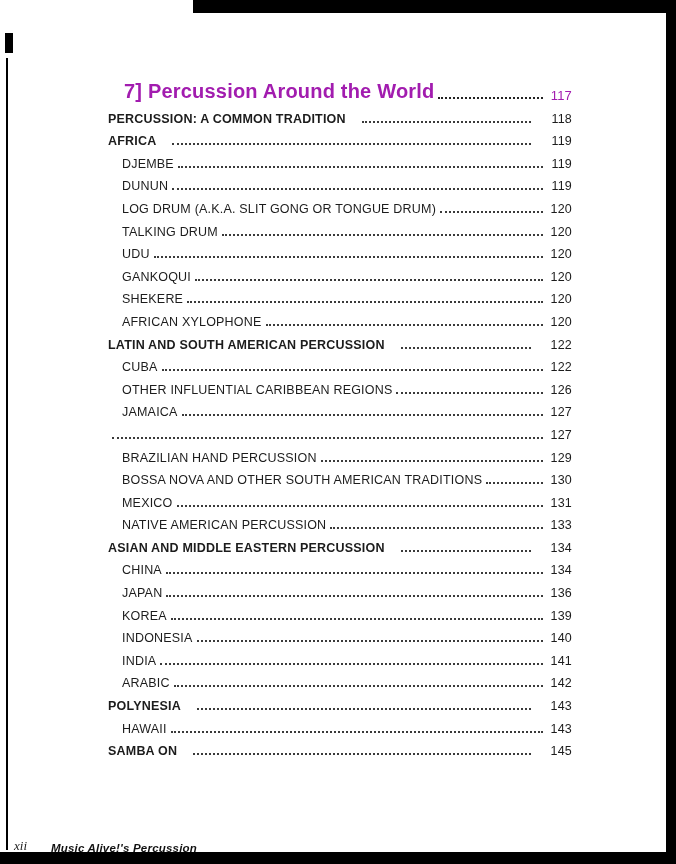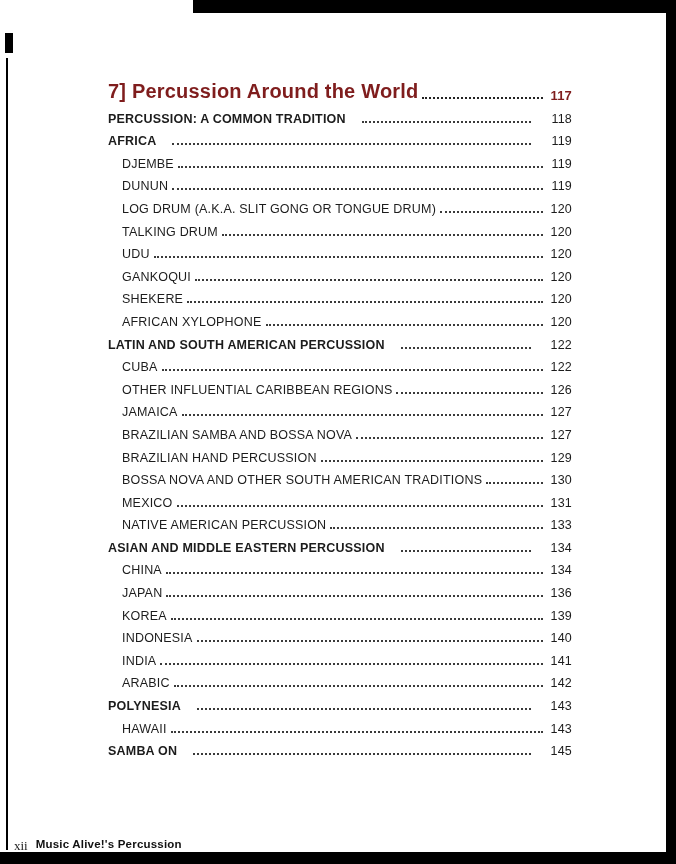--- a/index.html
+++ b/index.html
@@ -55,37 +55,39 @@
     min-width: 26px;
     text-align: right;
     padding-bottom: 1px;
     font-weight: normal;
   }
 
   .lvl-chapter {
     height: 34px;
     font-size: 20px;
     font-weight: bold;
-    color: #7f1d1d;
+    color: #a21caf;
+    margin-left: 16px;
   }
   .lvl-chapter .leader { border-bottom: 2.5px dotted #222; margin-bottom: 5px; }
-  .lvl-chapter .pagenum { font-size: 13px; font-weight: bold; }
+  .lvl-chapter .pagenum { font-size: 13px; }
 
   .lvl-section { font-weight: bold; gap: 12px; }
 
   .lvl-sub .label { padding-left: 14px; }
 
   
   .footer {
     position: absolute;
     left: 14px;
     top: 838px;
     display: flex;
-    align-items: flex-start;
-    gap: 8px;
+    align-items: flex-end;
+    gap: 24px;
+    font-style: italic;
   }
   .footer .folio {
     font-family: "Liberation Serif", serif;
     font-size: 13px;
     color: #222;
   }
   .footer .booktitle {
     font-size: 11.5px;
     font-weight: bold;
     color: #111;
@@ -171,21 +173,20 @@
     <span class="label">OTHER INFLUENTIAL CARIBBEAN REGIONS</span>
     <span class="leader"></span>
     <span class="pagenum">126</span>
   </div>
     <div class="toc-row lvl-sub">
     <span class="label">JAMAICA</span>
     <span class="leader"></span>
     <span class="pagenum">127</span>
   </div>
     <div class="toc-row lvl-sub">
-    <span class="label">BRAZILIAN SAMBA AND BOSSA NOVA</span>
     <span class="leader"></span>
     <span class="pagenum">127</span>
   </div>
     <div class="toc-row lvl-sub">
     <span class="label">BRAZILIAN HAND PERCUSSION</span>
     <span class="leader"></span>
     <span class="pagenum">129</span>
   </div>
     <div class="toc-row lvl-sub">
     <span class="label">BOSSA NOVA AND OTHER SOUTH AMERICAN TRADITIONS</span>

